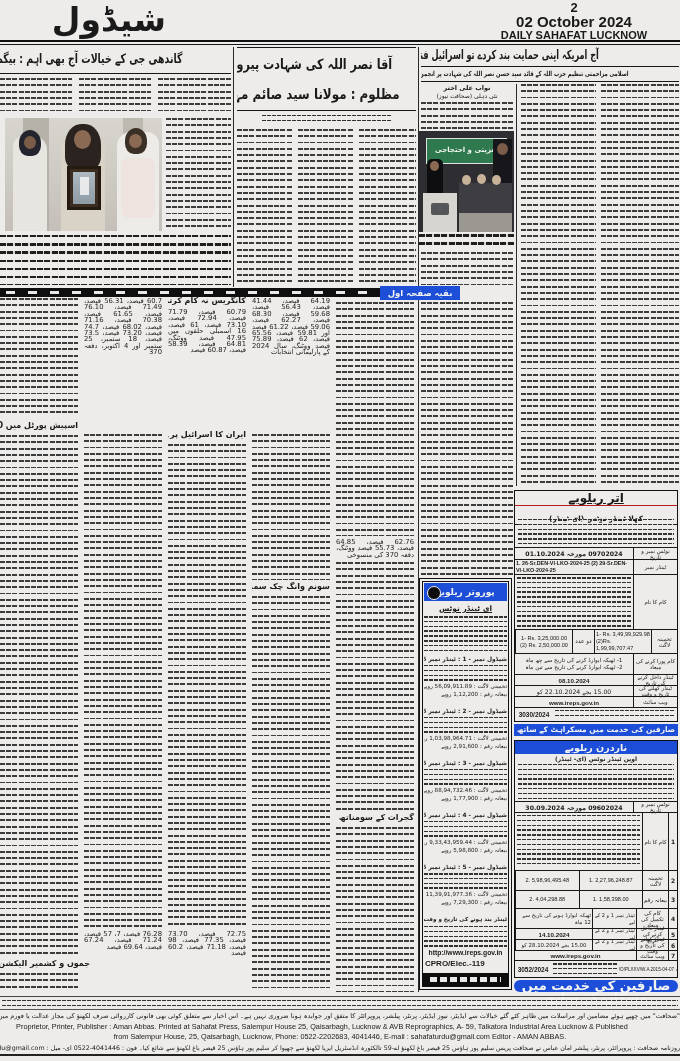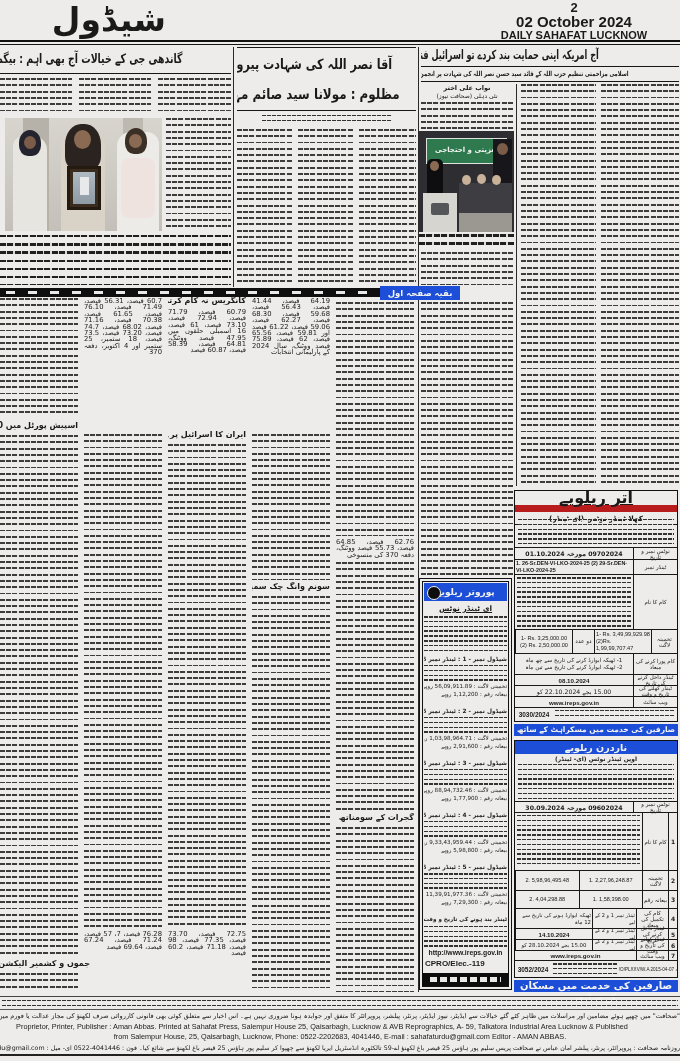--- a/index.html
+++ b/index.html
@@ -205,21 +205,21 @@
     <div class="abs gks" style="left:5px;top:348px;right:5px;height:21px;"></div>
     <div class="abs ctr b ltr en" style="left:5px;top:371px;right:5px;font-size:6.8px;">http://www.ireps.gov.in</div>
     <div class="abs b ltr en" style="left:6px;top:381px;font-size:8px;">CPRO/Elec.-119</div>
     <div class="abs" style="left:3px;bottom:4px;right:3px;height:13px;background:#0d0d0d;">
       <div class="abs" style="left:8px;right:8px;top:4px;height:5px;background:repeating-linear-gradient(90deg,#e8e8e6 0 7px, transparent 7px 10px);"></div>
     </div>
   </div>
 
   <div class="abs" style="left:514px;top:490px;width:164px;height:248px;">
     <div class="tbox abs" style="left:0;top:0;width:164px;height:232px;">
-      <div class="abs ctr rtl b" style="left:0;top:0;right:0;height:14px;font-size:16px;line-height:14px;border-bottom:7px solid #b91c1c;text-decoration:underline;">اتر ریلویے</div>
+      <div class="abs ctr rtl b" style="left:0;top:0;right:0;height:14px;font-size:12px;line-height:14px;border-bottom:1px solid #b91c1c;text-decoration:underline;">اتر ریلویے</div>
       <div class="abs ctr rtl b" style="left:0;top:22px;right:0;height:11px;font-size:7.2px;line-height:11px;border-bottom:1px solid #191919;">کھلا ٹینڈر نوٹس (ای ٹینڈر)</div>
       <div class="abs gks" style="left:3px;top:28px;right:3px;height:27px;"></div>
       <div class="trow" style="top:56px;height:12px;">
         <div class="tlab">نوٹس نمبر و تاریخ</div>
         <div class="tval b rtl">09702024 مورخہ 01.10.2024</div>
       </div>
       <div class="trow" style="top:68px;height:15px;">
         <div class="tlab">ٹینڈر نمبر</div>
         <div class="tval b ltr en" style="font-size:5.4px;">1. 26-Sr.DEN-VI-LKO-2024-25 (2) 29-Sr.DEN-VI-LKO-2024-25</div>
       </div>
@@ -322,21 +322,21 @@
         <div class="tval b ltr en">www.ireps.gov.in</div>
       </div>
       <div class="trow" style="top:219px;height:17px;border-bottom:none;">
         <div class="tval ltr en nowrap" style="max-width:58px;font-size:4.6px;">76/W/O/PLXXV/W.A مورخہ 07-04-2015</div>
         <div class="tval" style="padding:2px;">
             <div class="gks" style="width:100%;height:100%;"></div>
           </div>
         <div class="tval b ltr en" style="max-width:36px;font-size:6.5px;">3052/2024</div>
       </div>
     </div>
-    <div class="abs blkbar" style="left:0;top:240px;width:164px;height:12px;font-size:10px;line-height:12px;">صارفین کی خدمت میں مسکان کے ساتھ</div>
+    <div class="abs blkbar" style="left:0;top:240px;width:164px;height:12px;font-size:13px;line-height:12px;border-radius:6px;">صارفین کی خدمت میں مسکان کے ساتھ</div>
   </div>
 
   <div class="abs hrule" style="left:0;top:996px;width:680px;background:#444;"></div>
   <div class="abs gks" style="left:2px;top:1000px;width:676px;height:6px;"></div>
   <div class="abs hrule" style="left:0;top:1009px;width:680px;background:#555;"></div>
   <div class="abs ctr rtl nowrap" style="left:0;top:1012px;width:680px;height:9px;font-size:6.5px;line-height:9px;">"صحافت" میں چھپے ہوئے مضامین اور مراسلات میں ظاہر کئے گئے خیالات سے ایڈیٹر، نیوز ایڈیٹر، پرنٹر، پبلشر، پروپرائٹر کا متفق اور جوابدہ ہونا ضروری نہیں ہے۔ اس اخبار سے متعلق کوئی بھی قانونی کارروائی صرف لکھنؤ کی مجاز عدالت یا فورم میں کی جاسکتی ہے</div>
   <div class="abs ctr en nowrap" style="left:0;top:1022px;width:644px;height:10px;font-size:7.3px;line-height:10px;">Proprietor, Printer, Publisher : Aman Abbas. Printed at Sahafat Press, Salempur House 25, Qaisarbagh, Lucknow &amp; AVB Reprographics, A- 59, Talkatora Industrial Area Lucknow &amp; Published</div>
   <div class="abs ctr en nowrap" style="left:0;top:1032px;width:680px;height:10px;font-size:7.3px;line-height:10px;">from Salempur House, 25, Qaisarbagh, Lucknow, Phone: 0522-2202683, 4041446,  E-mail : sahafaturdu@gmail.com Editor - AMAN ABBAS.</div>
   <div class="abs ctr rtl nowrap" style="left:0;top:1043px;width:680px;height:9px;font-size:6.3px;line-height:9px;">روزنامہ صحافت : پروپرائٹر، پرنٹر، پبلشر امان عباس نے صحافت پریس سلیم پور ہاؤس 25 قیصر باغ لکھنؤ اے-59 تالکٹورہ انڈسٹریل ایریا لکھنؤ سے چھپوا کر سلیم پور ہاؤس 25 قیصر باغ لکھنؤ سے شائع کیا۔ فون : 4041446-0522 ای- میل : sahafaturdu@gmail.com ایڈیٹر : امان عباس</div>
   <div class="abs" style="left:0;top:1054px;width:680px;height:2px;background:#222;"></div>

